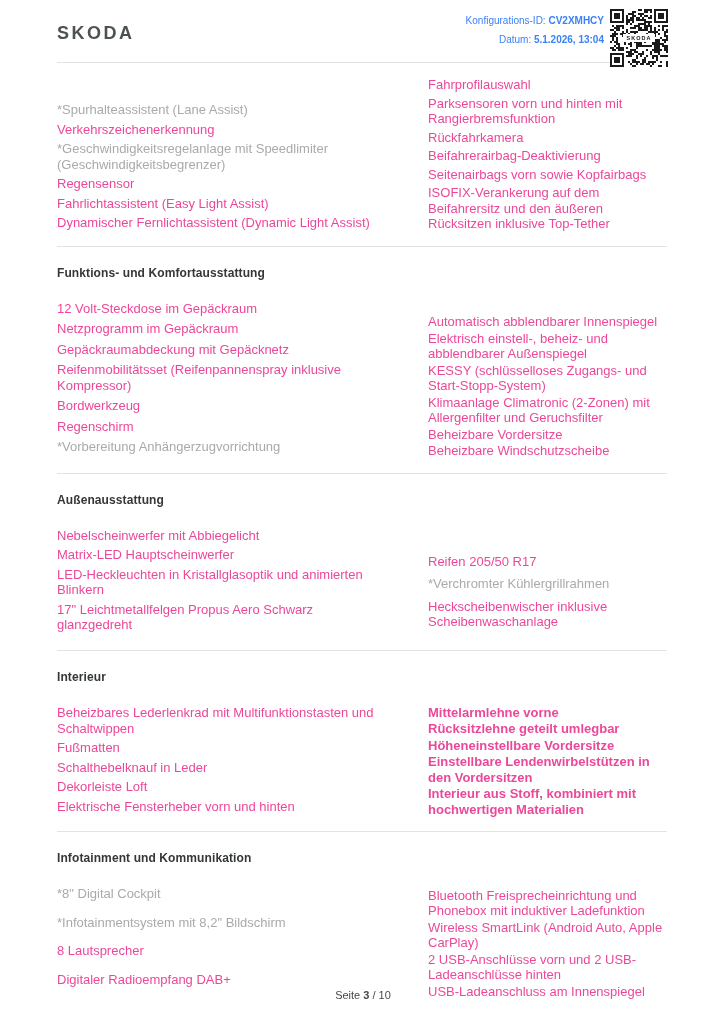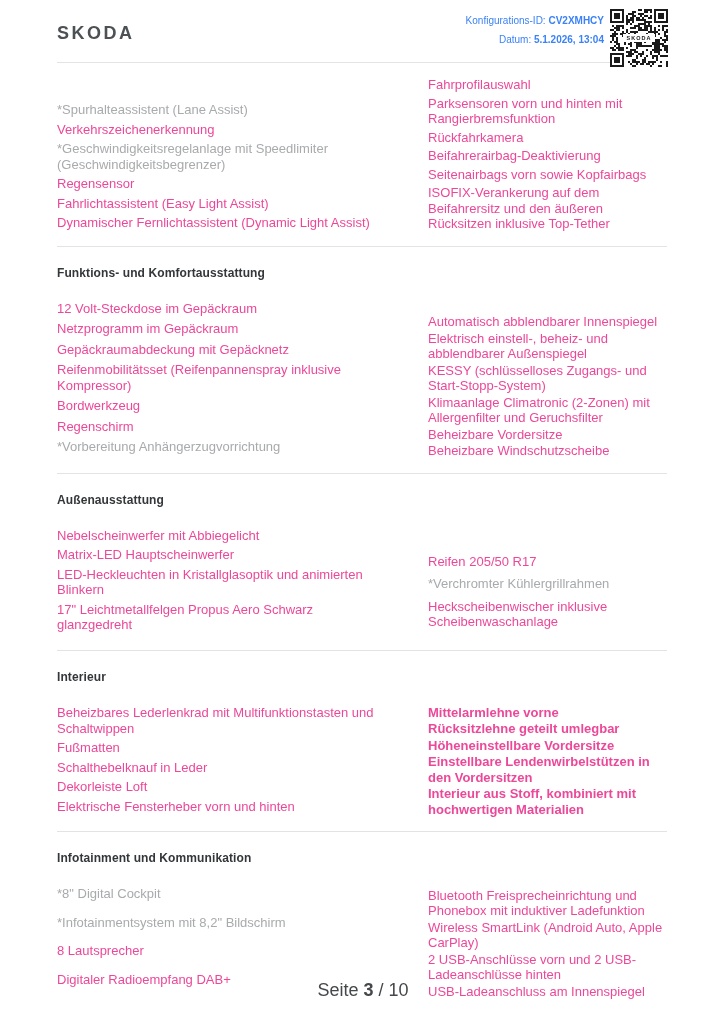--- a/index.html
+++ b/index.html
@@ -43,21 +43,21 @@
   .sec-funktions .col-right .item{margin-bottom:1px;}
   .sec-funktions .col-left .item{margin-bottom:5px;}
   .sec-aussen .col-right .item{margin-bottom:7px;}
   .sec-interieur .col-right .item{margin-bottom:1px;font-weight:bold;}
   .sec-infotainment .col-left .item{margin-bottom:13px;}
   .sec-infotainment .col-right .item{margin-bottom:1px;}
 
   
   .footer{
     position:absolute;left:2px;right:0;bottom:23px;text-align:center;
-    font-size:18px;color:#45484a;
+    font-size:11px;color:#45484a;
   }
   .footer b{font-weight:bold;}
 </style>
 </head>
 <body>
 
 <div class="page">
 
   <div class="header">
     <div class="logo">SKODA</div>

